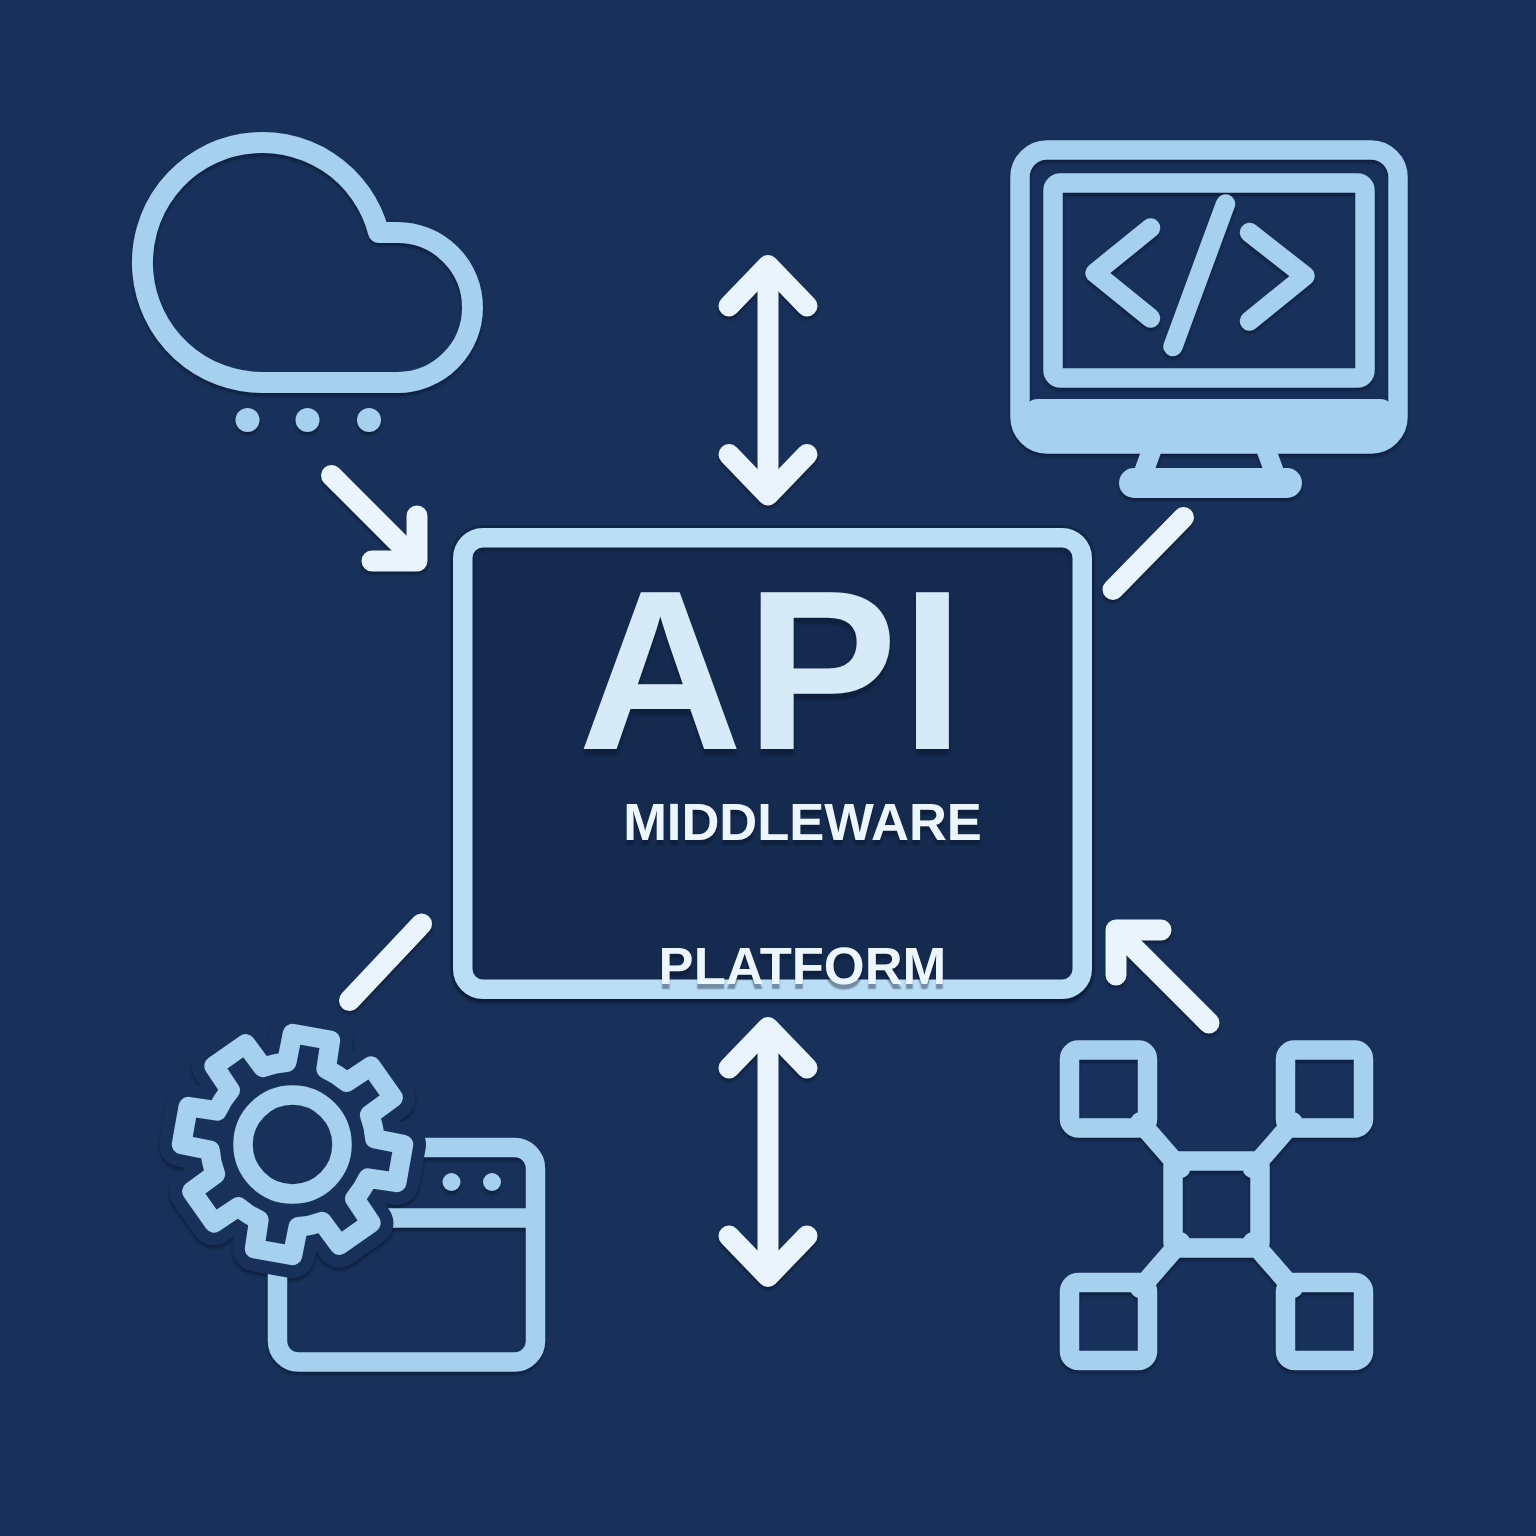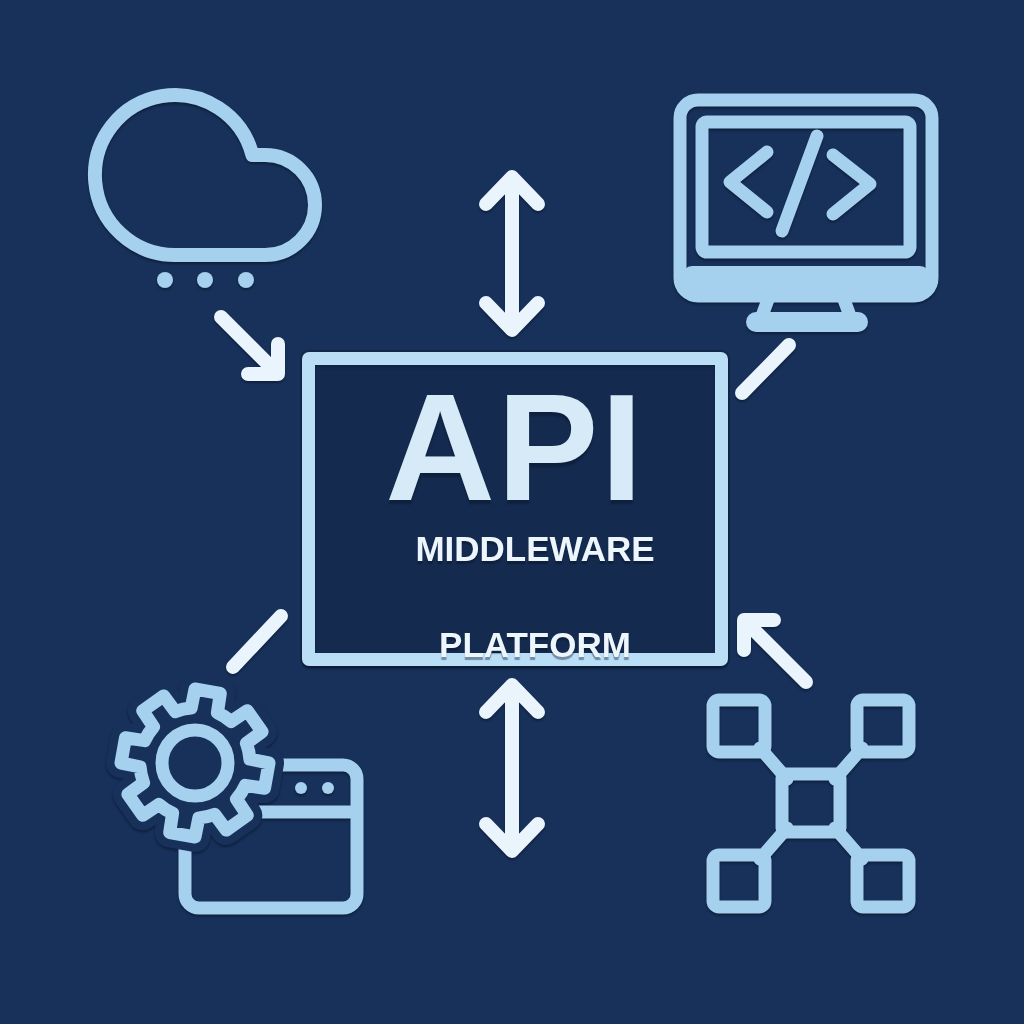--- a/index.html
+++ b/index.html
@@ -16,21 +16,21 @@
   .f   { fill:var(--icon-stroke); stroke:none; }
   .a   { fill:none; stroke:var(--arrow); stroke-width:14; stroke-linecap:round; stroke-linejoin:round; }
   .halo{ fill:var(--background); stroke:var(--background); stroke-width:30; stroke-linejoin:round; }
   .shadow { filter: drop-shadow(0 2px 1px rgba(7,18,38,0.55)); }
 
   .center-box {
     position:absolute; left:302px; top:352px; width:426px; height:314px;
     box-sizing:border-box;
     background:var(--panel-fill);
     border:13px solid var(--panel-border);
-    border-radius:7px;
+    border-radius:20px;
     box-shadow:0 3px 2px rgba(7,18,38,.45), 0 0 0 2px rgba(7,18,38,.30), inset 0 2px 3px rgba(7,18,38,.35);
   }
   .center-box .line { position:absolute; left:0; right:0; text-align:center; line-height:1; font-weight:bold; white-space:nowrap; }
   .box-title {
     top:6px; font-size:152px; letter-spacing:2px;
     color:var(--title-text); text-shadow:0 4px 2px rgba(7,18,38,.40);
   }
   .box-sub1, .box-sub2 {
     font-size:35px; letter-spacing:0px;
     color:var(--subtitle-text); text-shadow:0 3px 1px rgba(7,18,38,.40);padding-left:40px;

